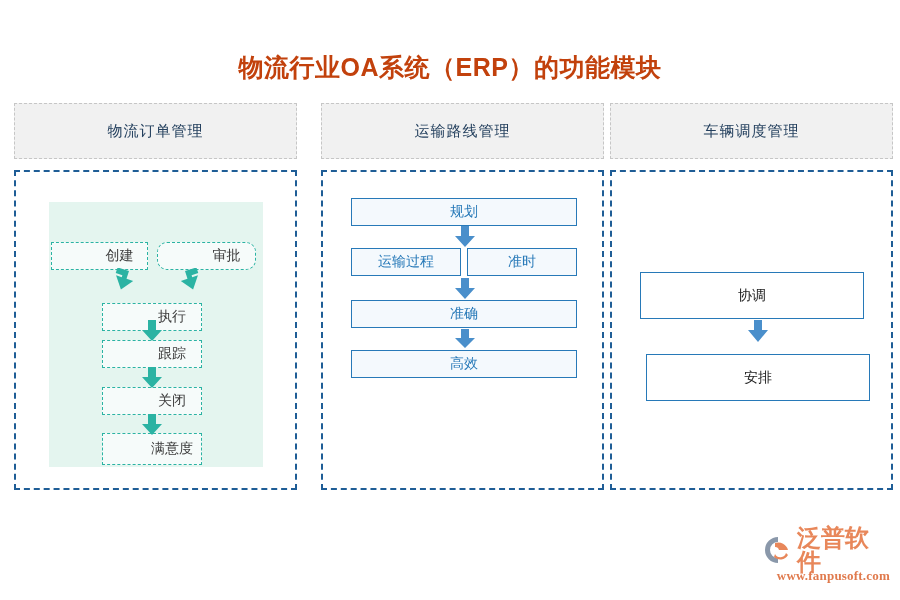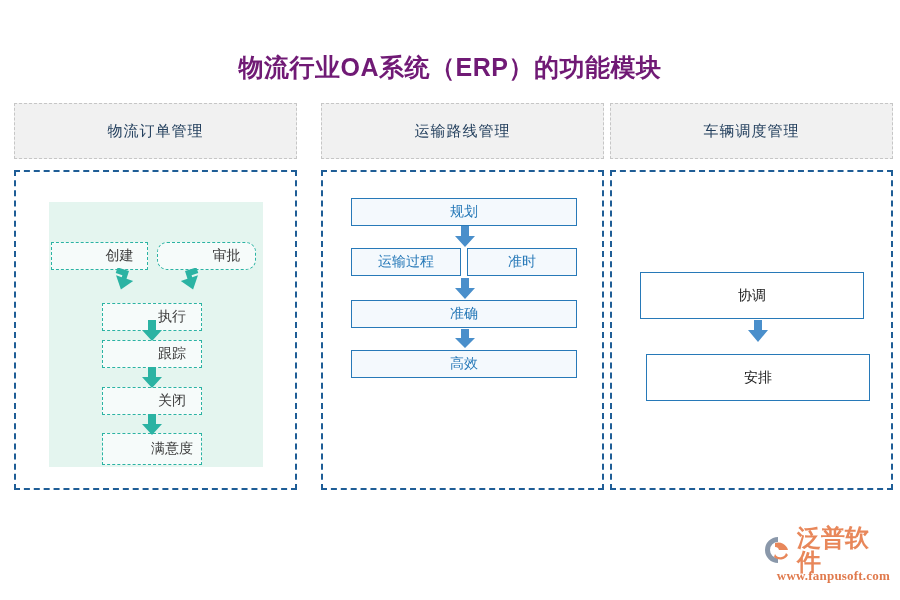--- a/index.html
+++ b/index.html
@@ -17,21 +17,21 @@
 
   
   .page-title {
     position: absolute;
     left: 0;
     top: 52px;
     width: 900px;
     text-align: center;
     font-size: 25px;
     font-weight: bold;
-    color: #701a75;
+    color: #c2410c;
     letter-spacing: 0.5px;
     line-height: 1.2;
   }
 
   
   .columns {
     position: absolute;
     left: 14px;
     top: 103px;
     width: 872px;

